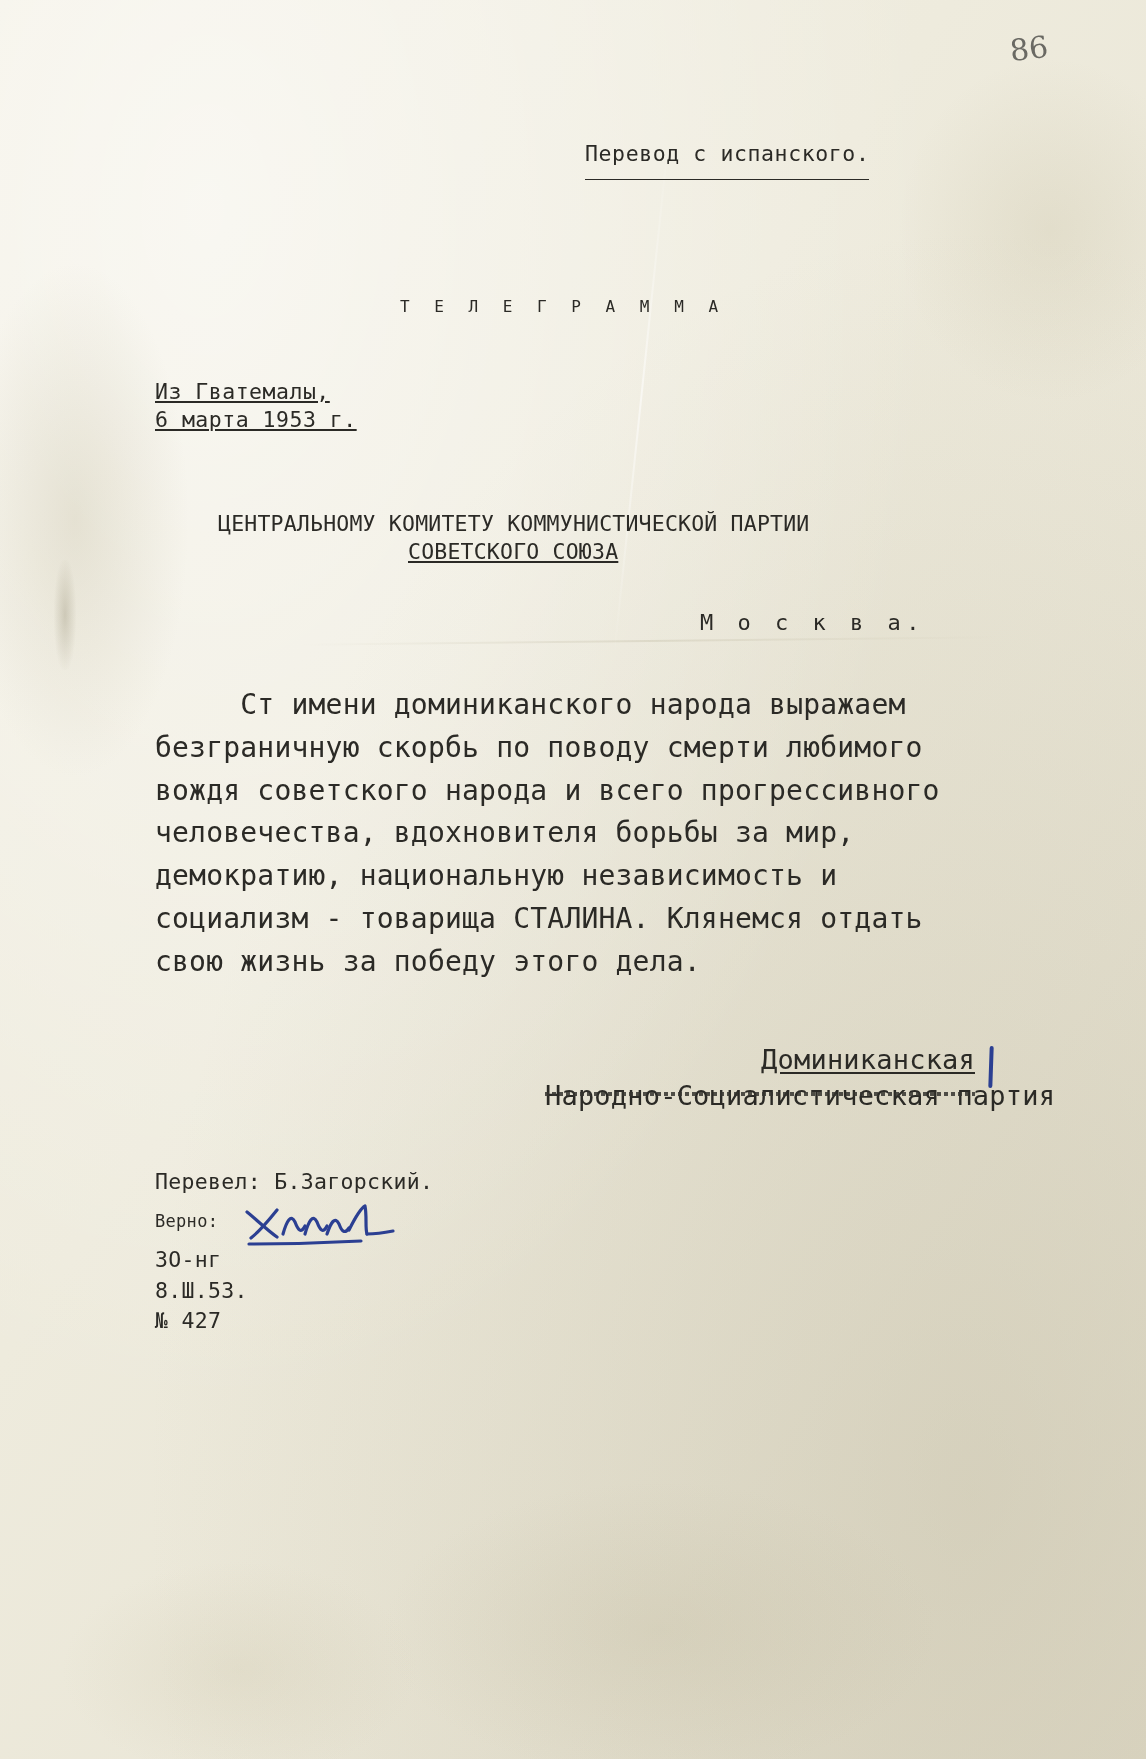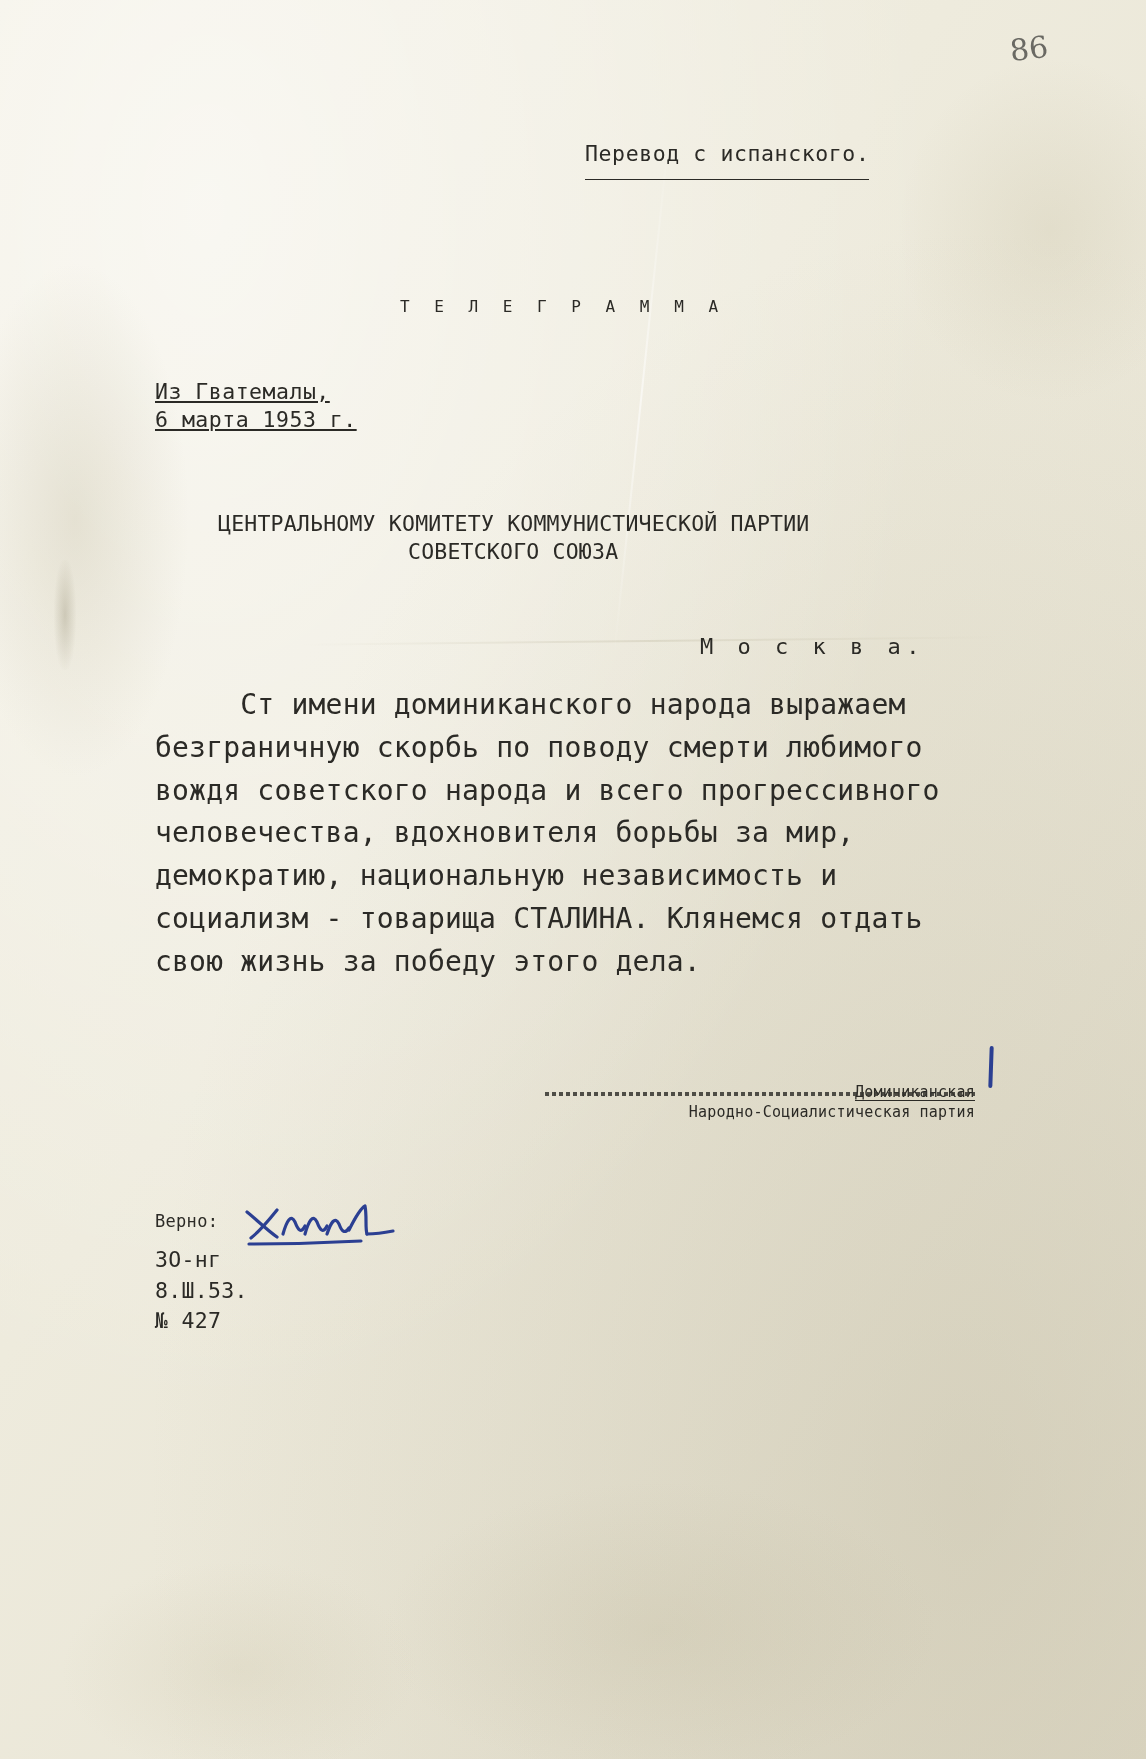--- a/index.html
+++ b/index.html
@@ -122,49 +122,47 @@
     text-decoration: underline;
   }
 
   #addressee {
     left: 218px;
     top: 510px;
     font-size: 21.5px;
     letter-spacing: 0.2px;
     line-height: 1.3;
   }
-  #addressee .ind { padding-left: 190px; display: inline-block; }
+  #addressee .ind { padding-left: 190px; display: inline-block; text-decoration: underline; }
 
   #city {
     left: 700px;
     top: 612px;
     font-size: 22px;
     letter-spacing: 5.5px;
-    margin-top: 24px;
   }
 
   #body {
     left: 155px;
     top: 684px;
     width: 840px;
     font-size: 28px;
     letter-spacing: 0.2px;
     line-height: 1.53;
     white-space: pre-wrap;
   }
 
   #signature {
     left: 545px;
     top: 1042px;
-    font-size: 15px;
+    font-size: 27px;
     letter-spacing: 0.2px;
     line-height: 1.35;
     text-align: right;
     width: 430px;
-    margin-top: 40px;
   }
   #sig-line1 {
     display: block;
     text-decoration: underline;
     text-underline-offset: 3px;
   }
   #sig-line2 { display: block; }
   .sig-underline {
     position: absolute;
     left: 545px;
@@ -246,20 +244,21 @@
 <span class="ind">СОВЕТСКОГО СОЮЗА</span></div>
 
   <div class="txt" id="city">М о с к в а.</div>
 
   <div class="txt" id="body">     Ст имени доминиканского народа выражаем безграничную скорбь по поводу смерти любимого вождя советского народа и всего прогрессивного человечества, вдохновителя борьбы за мир, демократию, национальную независимость и социализм - товарища СТАЛИНА. Клянемся отдать свою жизнь за победу этого дела.</div>
 
   <div class="txt" id="signature"><span id="sig-line1">Доминиканская</span><span id="sig-line2">Народно-Социалистическая партия</span></div>
   <div class="sig-underline"></div>
   <div id="blue-mark"></div>
 
+  <div class="txt" id="footer">Перевел: Б.Загорский.</div>
 
   <div class="txt" id="verno-label">Верно:</div>
 
   <div id="hand-sign">
     <svg width="160" height="52" viewBox="0 0 160 52" xmlns="http://www.w3.org/2000/svg">
       <g fill="none" stroke="#2b3f92" stroke-width="3.2" stroke-linecap="round" stroke-linejoin="round">
         <path d="M4 12 C14 20, 24 30, 34 37"></path>
         <path d="M34 10 C26 20, 18 30, 8 38"></path>
         <path d="M40 34 C44 20, 48 14, 52 22 C55 30, 58 34, 62 26"></path>
         <path d="M62 34 C66 20, 70 14, 74 22 C77 30, 80 34, 84 26"></path>

